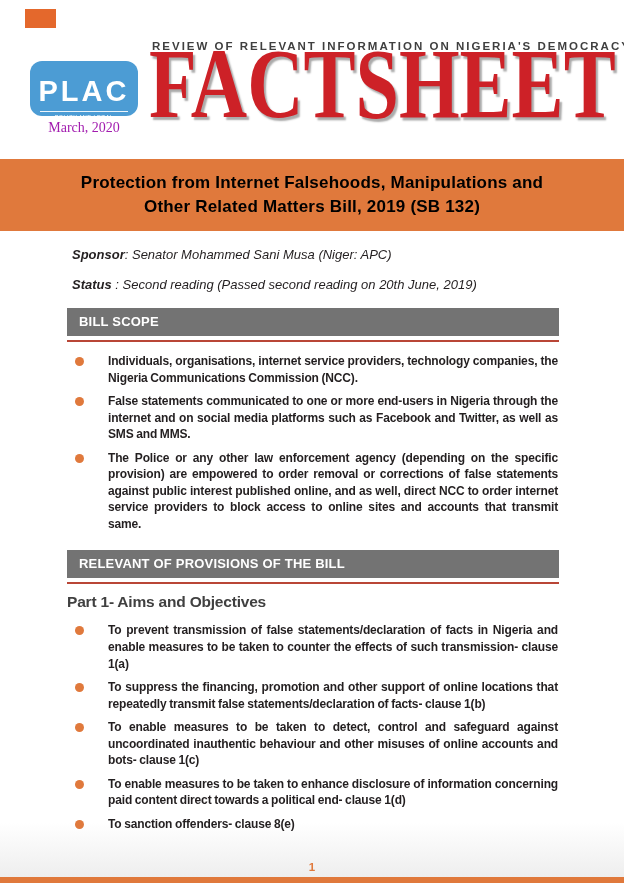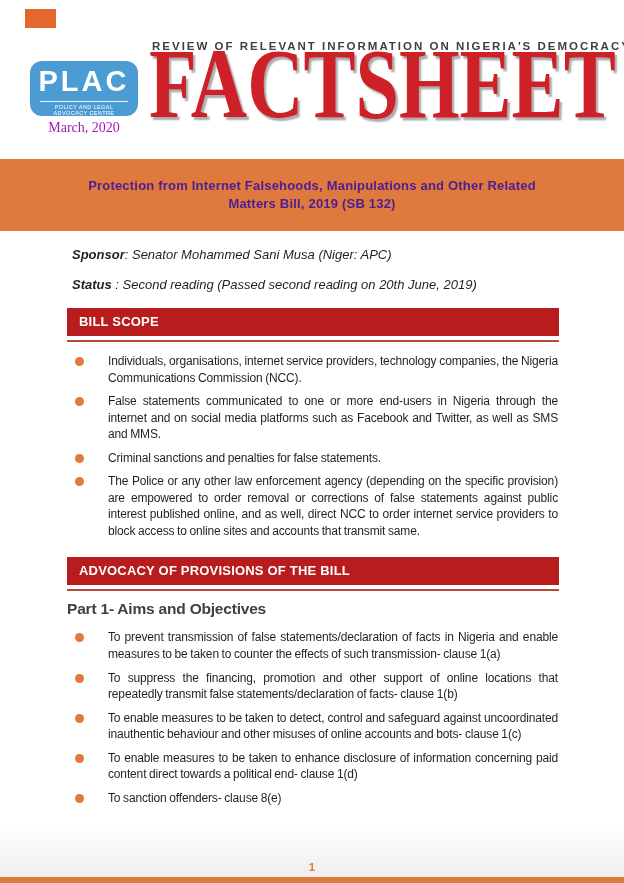--- a/index.html
+++ b/index.html
@@ -15,49 +15,49 @@
     font-size:11.5px;font-weight:bold;letter-spacing:2px;color:#3f3f3f;white-space:nowrap;
   }
   .masthead{
     position:absolute;left:149px;top:34px;
     font-family:"Liberation Serif",serif;font-weight:bold;font-size:100px;line-height:1;
     color:#cd2127;transform:scaleX(0.78);transform-origin:left top;white-space:nowrap;
     text-shadow:3px 3px 2px #ababab;
   }
   .logo{
     position:absolute;left:30px;top:61px;width:108px;height:55px;background:#4c9cd4;
-    border-radius:12px;color:#fff;text-align:center;box-sizing:border-box;padding-top:5px;
+    border-radius:12px;color:#fff;text-align:center;box-sizing:border-box;padding-top:15px;
   }
   .logo-acronym{font-size:29px;font-weight:bold;letter-spacing:3px;line-height:1.1;}
   .logo-name{font-size:5.5px;letter-spacing:0.4px;margin-top:3px;border-top:1px solid rgba(255,255,255,0.9);padding-top:2px;margin-left:10px;margin-right:10px;}
   .issue-date{
     position:absolute;left:22px;top:120px;width:124px;text-align:center;
     font-family:"Liberation Serif",serif;font-size:14px;color:#a21caf;
   }
   
   .banner{
     position:absolute;left:0;top:159px;width:624px;height:72px;background:#e0793c;
     display:flex;align-items:center;justify-content:center;
   }
   .banner-title{
-    max-width:480px;margin:12px auto;text-align:center;color:#4c1d95;
-    font-size:13px;font-weight:bold;line-height:1.4;letter-spacing:0.2px;
+    max-width:480px;margin:12px auto;text-align:center;color:#000000;
+    font-size:17px;font-weight:bold;line-height:1.4;letter-spacing:0.2px;
   }
   
   .meta{position:absolute;left:72px;top:248px;width:500px;font-size:13px;font-style:italic;line-height:1;}
   .meta-row{margin-bottom:17px;}
   .meta-label{font-weight:bold;}
   
   .content{position:absolute;left:67px;top:308px;width:492px;}
   .section-bar{
-    height:28px;background:#b91c1c;color:#ffffff;font-weight:bold;font-size:13px;
+    height:28px;background:#737373;color:#ffffff;font-weight:bold;font-size:13px;
     line-height:28px;padding-left:12px;letter-spacing:0.2px;box-sizing:border-box;
   }
   .section-rule{height:0;border-top:2px solid #b94636;margin-top:4px;}
-  .bullets{margin:11px 1px 0 0;padding:0;list-style:none;}
+  .bullets{margin:11px 1px 0 0;padding:0;list-style:none;font-weight:bold;}
   .bullet-item{display:flex;margin:0 0 7px 0;}
   .bullet-dot{
     flex:0 0 auto;width:9px;height:9px;border-radius:50%;background:#e0793c;
     margin:4px 24px 0 8px;
   }
   .bullet-text{
     flex:1;font-size:12px;line-height:1.38;text-align:justify;
     letter-spacing:-0.15px;word-spacing:-0.5px;color:#231f20;
   }
   .section-gap{height:11px;}
@@ -110,31 +110,27 @@
       <li class="bullet-item">
           <span class="bullet-dot"></span>
           <span class="bullet-text">Individuals, organisations, internet service providers, technology companies, the Nigeria Communications Commission (NCC).</span>
         </li>
       <li class="bullet-item">
           <span class="bullet-dot"></span>
           <span class="bullet-text">False statements communicated to one or more end-users in Nigeria through the internet and on social media platforms such as Facebook and Twitter, as well as SMS and MMS.</span>
         </li>
       <li class="bullet-item">
           <span class="bullet-dot"></span>
-          <span class="bullet-text">Criminal sanctions and penalties for false statements.</span>
-        </li>
-      <li class="bullet-item">
-          <span class="bullet-dot"></span>
           <span class="bullet-text">The Police or any other law enforcement agency (depending on the specific provision) are empowered to order removal or corrections of false statements against public interest published online, and as well, direct NCC to order internet service providers to block access to online sites and accounts that transmit same.</span>
         </li>
     </ul>
 
     <div class="section-gap"></div>
 
-    <div class="section-bar">ADVOCACY OF PROVISIONS OF THE BILL</div>
+    <div class="section-bar">RELEVANT OF PROVISIONS OF THE BILL</div>
     <div class="section-rule"></div>
 
     <div class="subheading">Part 1- Aims and Objectives</div>
 
     <ul class="bullets">
       <li class="bullet-item">
           <span class="bullet-dot"></span>
           <span class="bullet-text">To prevent transmission of false statements/declaration of facts in Nigeria and enable measures to be taken to counter the effects of such transmission- clause 1(a)</span>
         </li>
       <li class="bullet-item">

